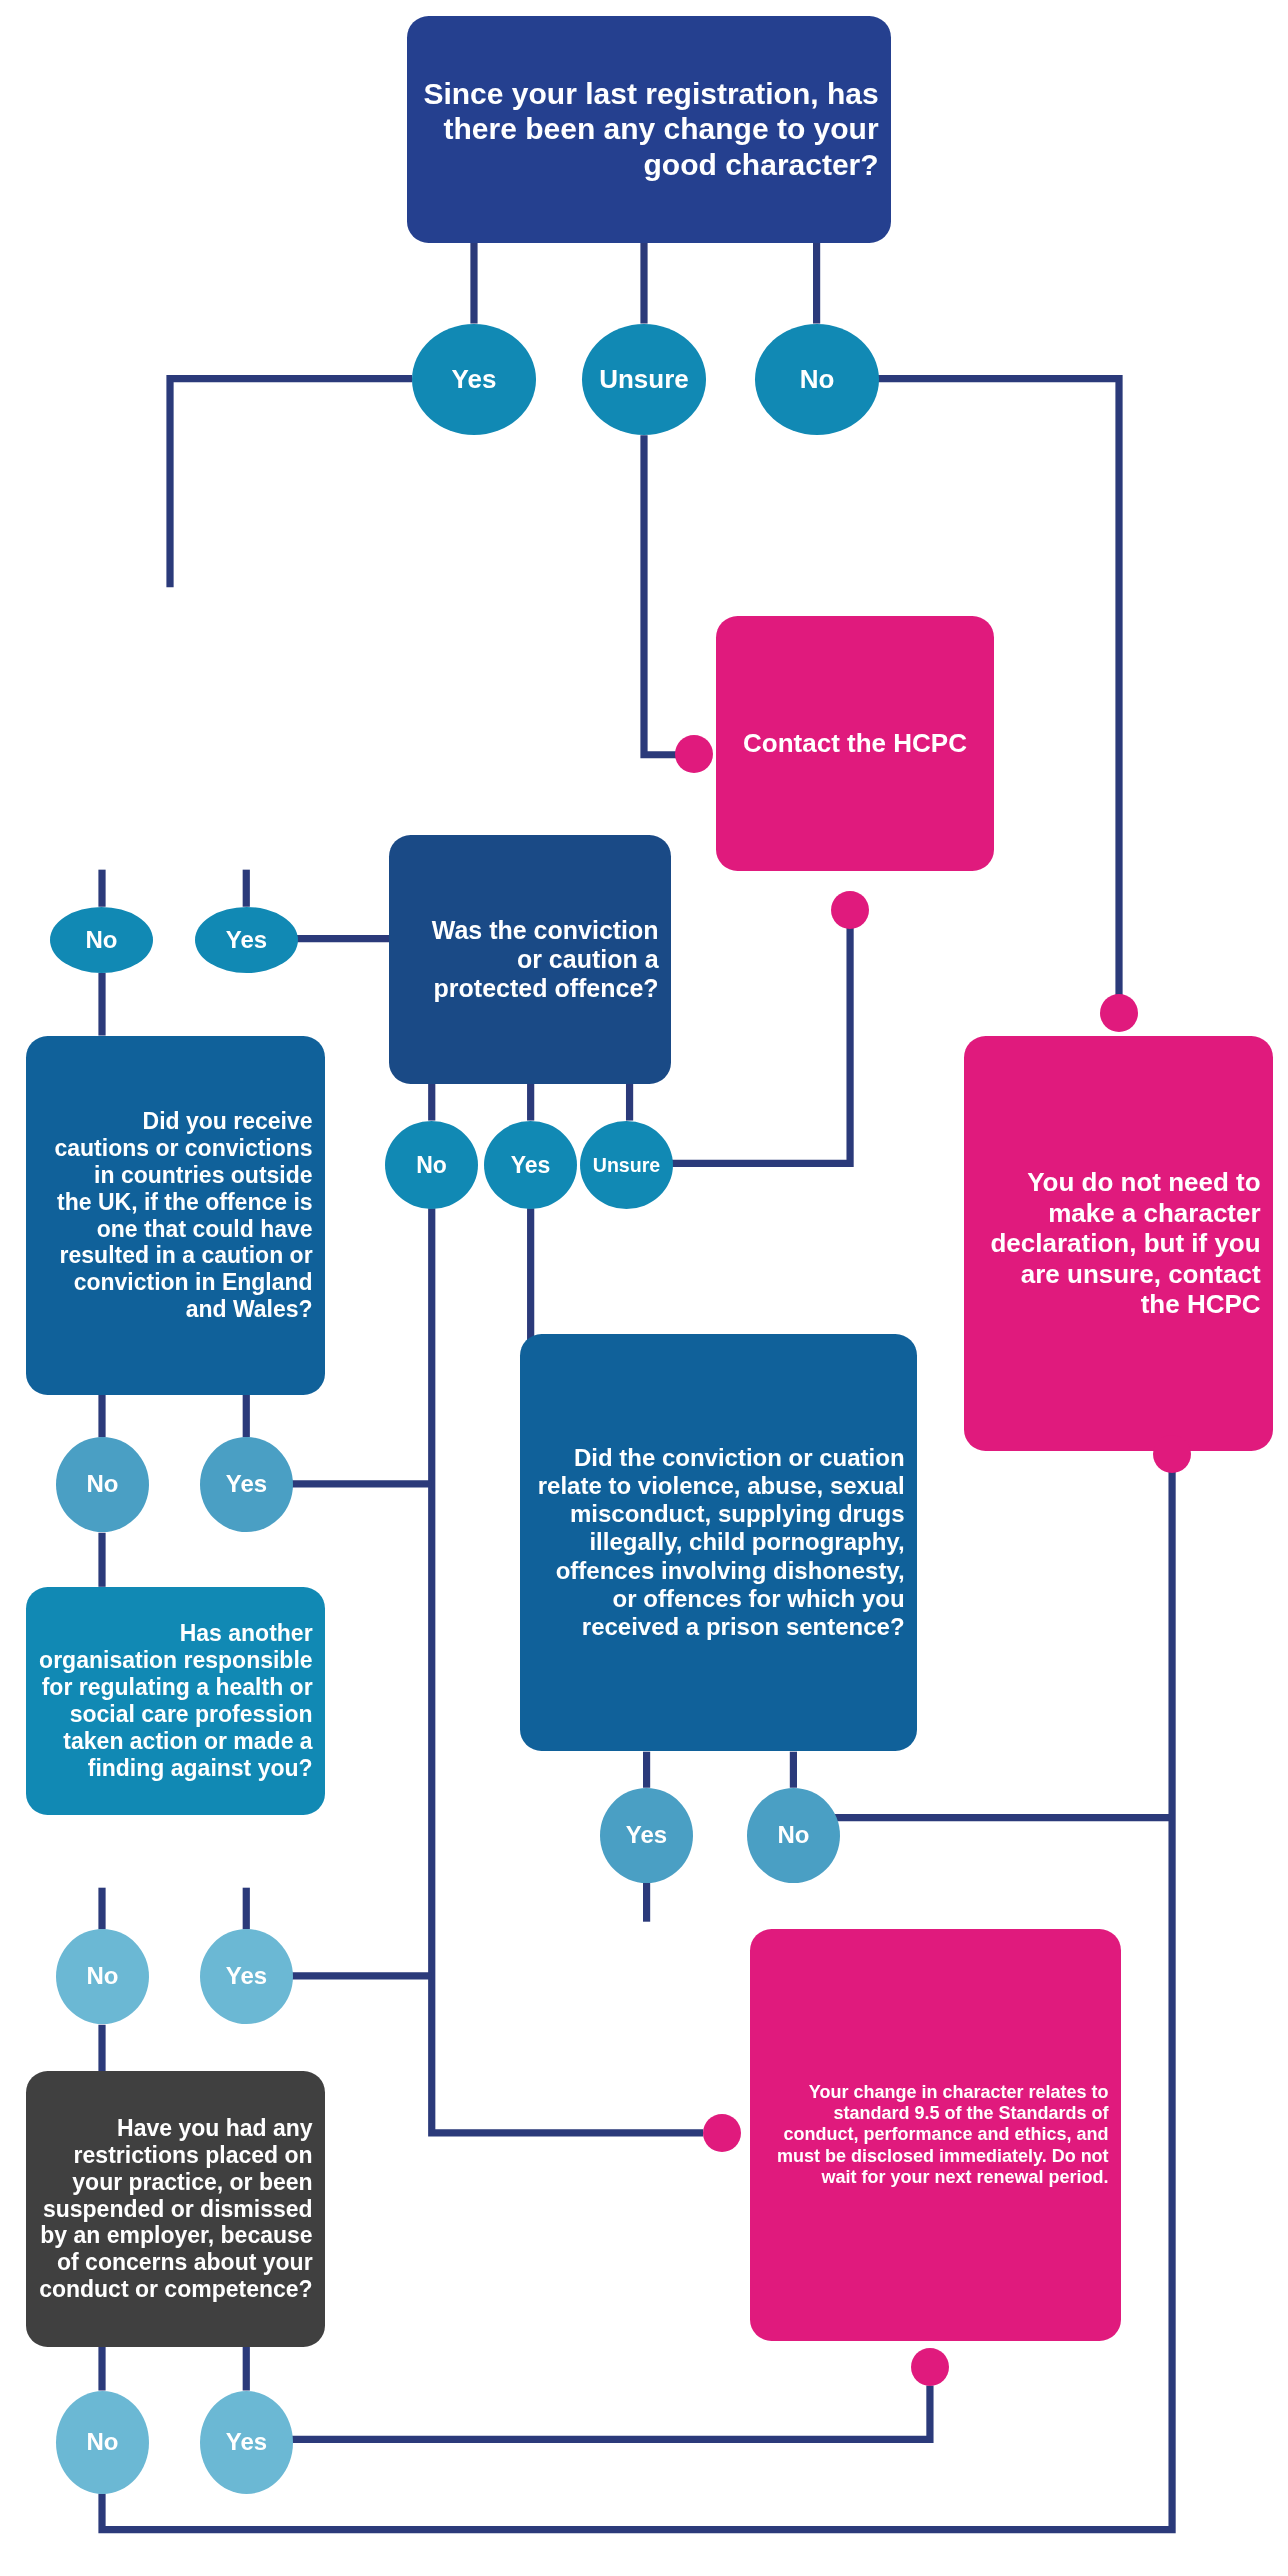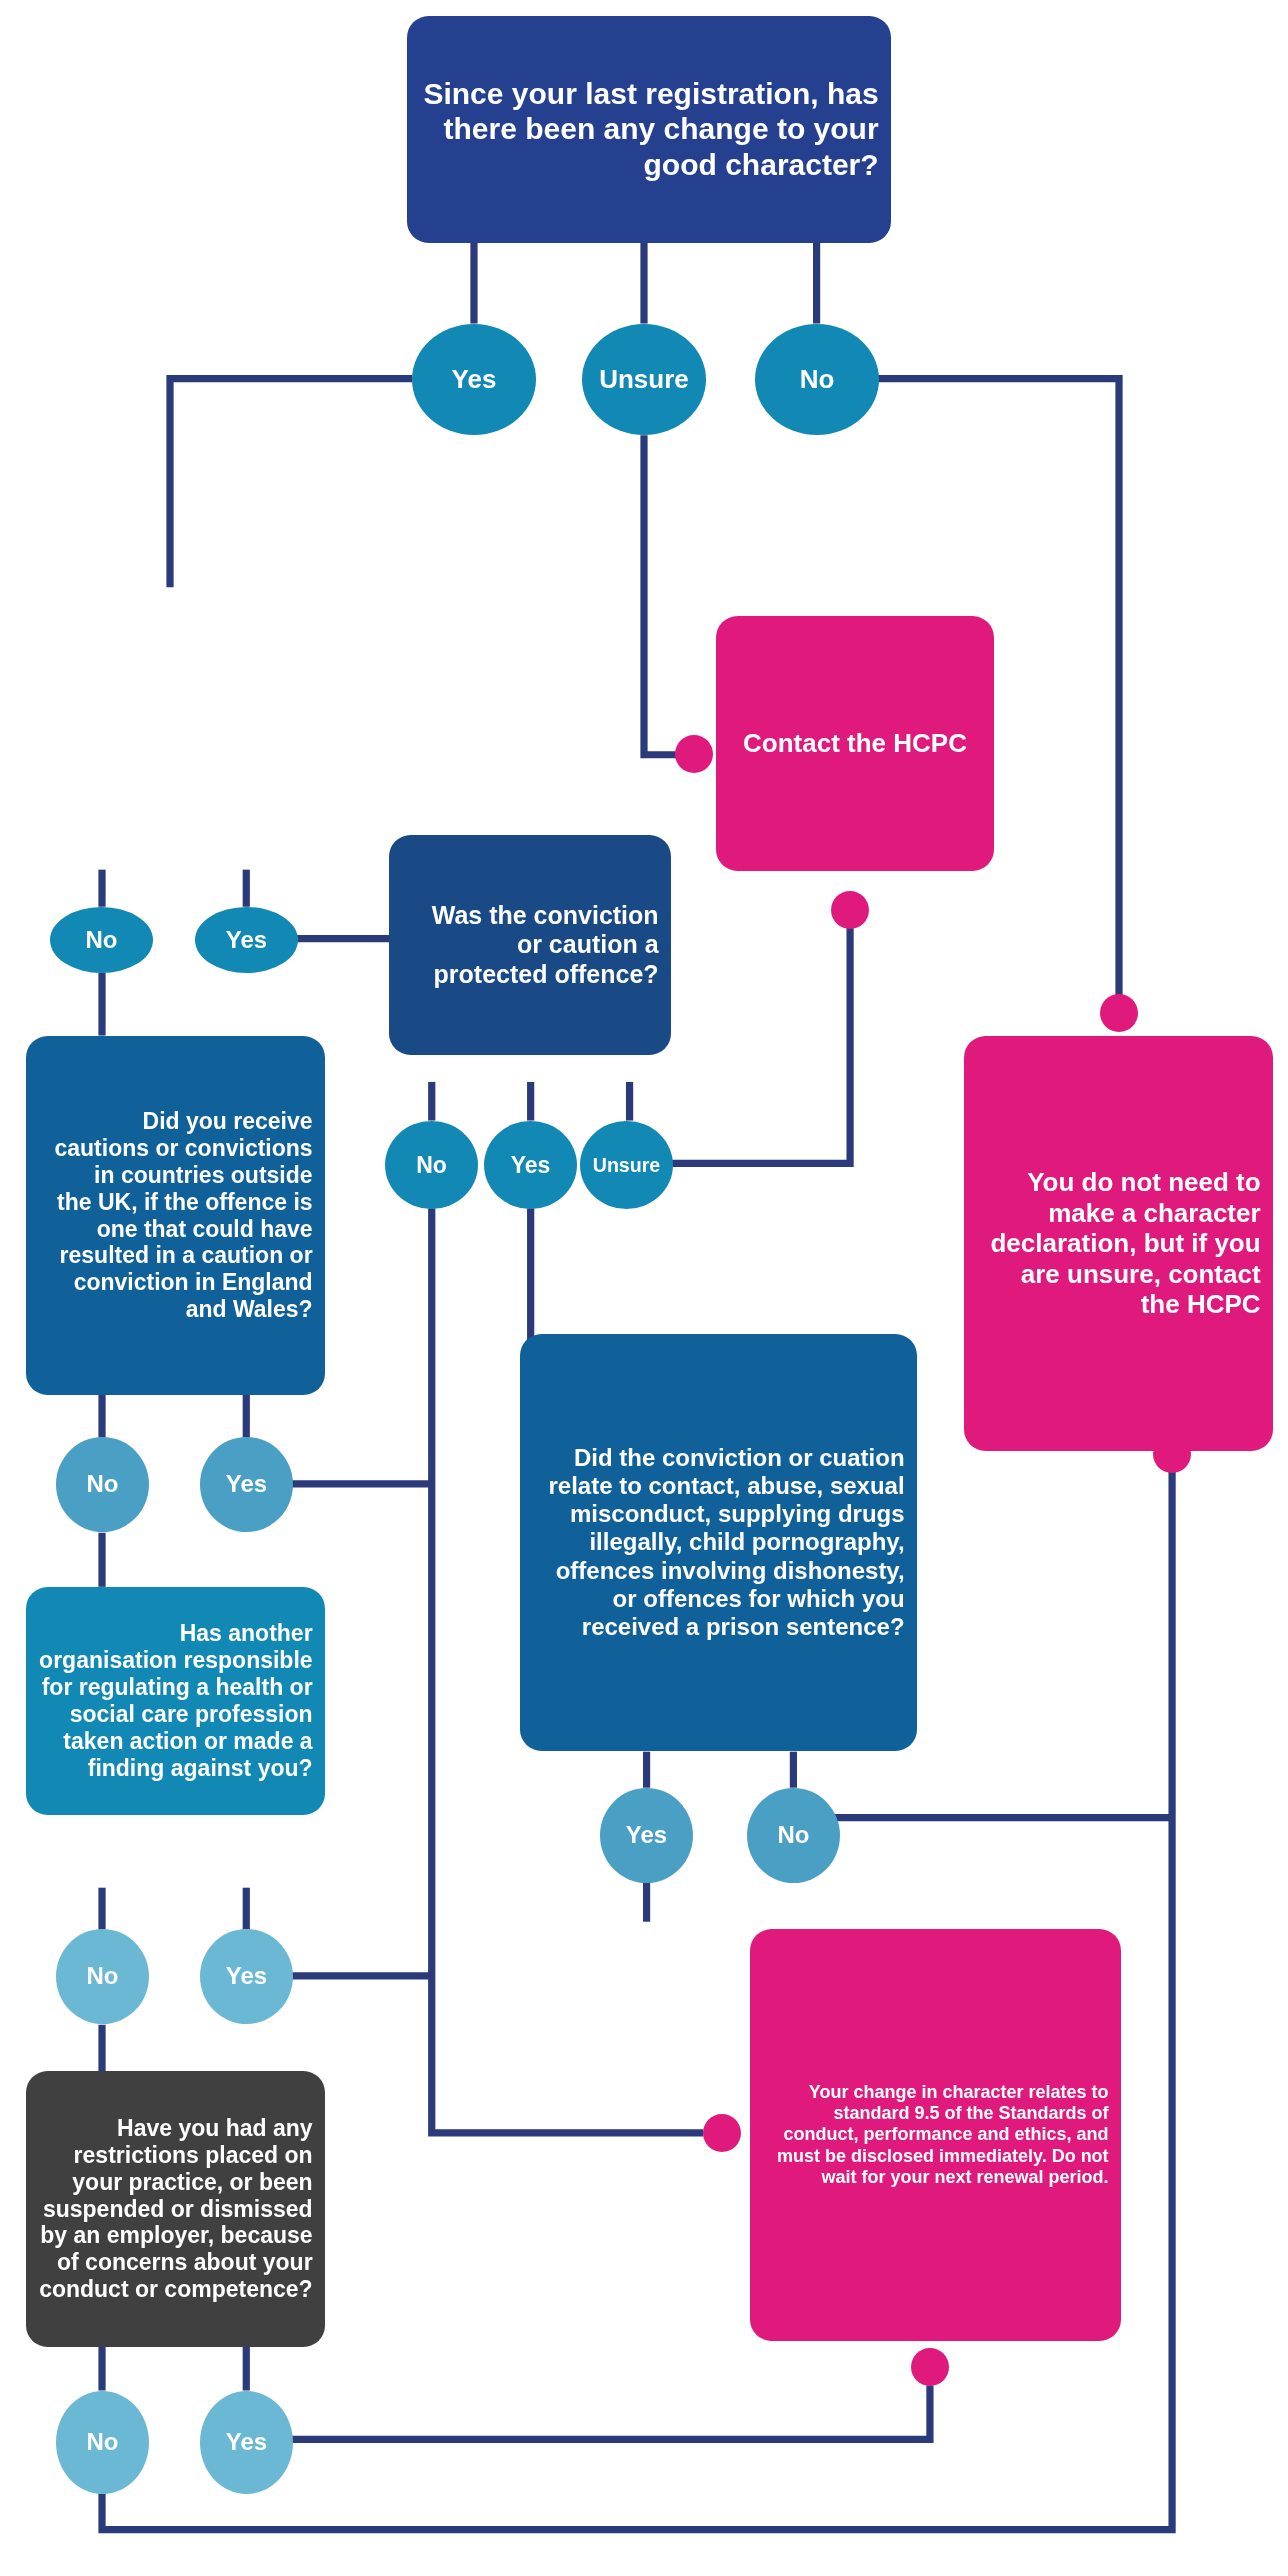--- a/index.html
+++ b/index.html
@@ -94,21 +94,21 @@
 
 
   <div class="node circle" style="left:50px;top:907px;width:103px;height:66px;background:#1189B4;font-size:24px;">
     <span>No</span>
   </div>
 
   <div class="node circle" style="left:195px;top:907px;width:103px;height:66px;background:#1189B4;font-size:24px;">
     <span>Yes</span>
   </div>
 
-  <div class="node boxnode" style="left:389px;top:835px;width:282px;height:220px;background:#1A4A86;font-size:25px;">
+  <div class="node boxnode" style="left:389px;top:835px;width:282px;height:249px;background:#1A4A86;font-size:25px;">
     <span>Was the conviction or caution a protected offence?</span>
   </div>
 
   <div class="node circle" style="left:385px;top:1121px;width:93px;height:88px;background:#1189B4;font-size:23px;">
     <span>No</span>
   </div>
 
   <div class="node circle" style="left:484px;top:1121px;width:93px;height:88px;background:#1189B4;font-size:23px;">
     <span>Yes</span>
   </div>
@@ -147,21 +147,21 @@
 
   <div class="node circle" style="left:56px;top:2391px;width:93px;height:103px;background:#6BB8D4;font-size:24px;">
     <span>No</span>
   </div>
 
   <div class="node circle" style="left:200px;top:2391px;width:93px;height:103px;background:#6BB8D4;font-size:24px;">
     <span>Yes</span>
   </div>
 
   <div class="node boxnode" style="left:520px;top:1334px;width:397px;height:417px;background:#10619A;font-size:24px;">
-    <span>Did the conviction or cuation relate to contact, abuse, sexual misconduct, supplying drugs illegally, child pornography, offences involving dishonesty, or offences for which you received a prison sentence?</span>
+    <span>Did the conviction or cuation relate to violence, abuse, sexual misconduct, supplying drugs illegally, child pornography, offences involving dishonesty, or offences for which you received a prison sentence?</span>
   </div>
 
   <div class="node circle" style="left:600px;top:1788px;width:93px;height:95px;background:#4A9FC4;font-size:24px;">
     <span>Yes</span>
   </div>
 
   <div class="node circle" style="left:747px;top:1788px;width:93px;height:95px;background:#4A9FC4;font-size:24px;">
     <span>No</span>
   </div>
 

